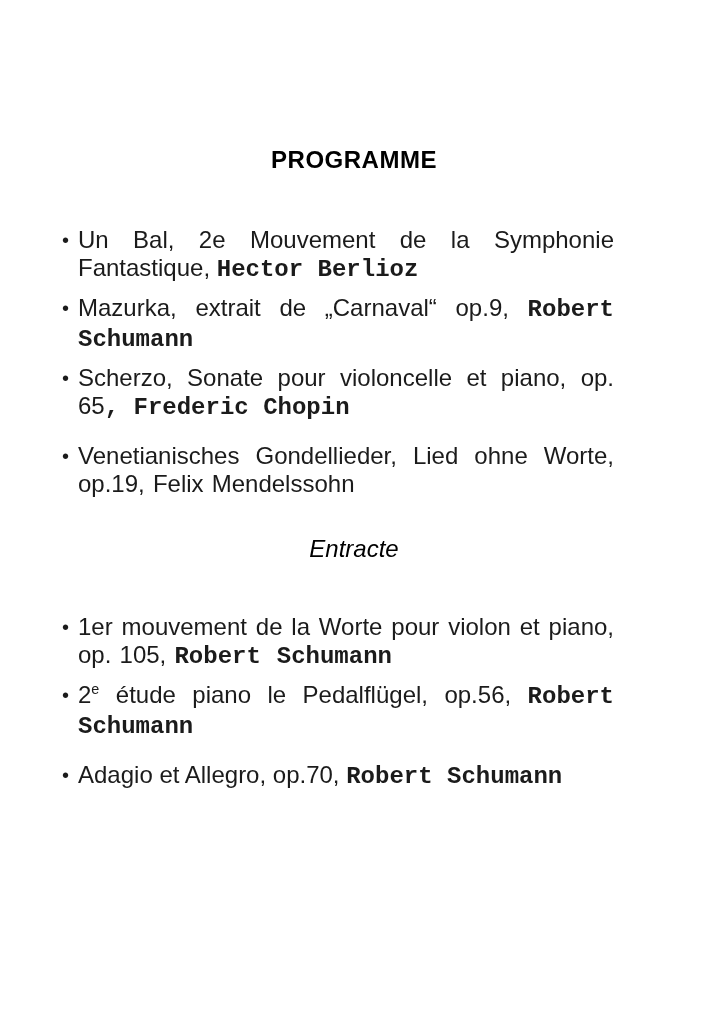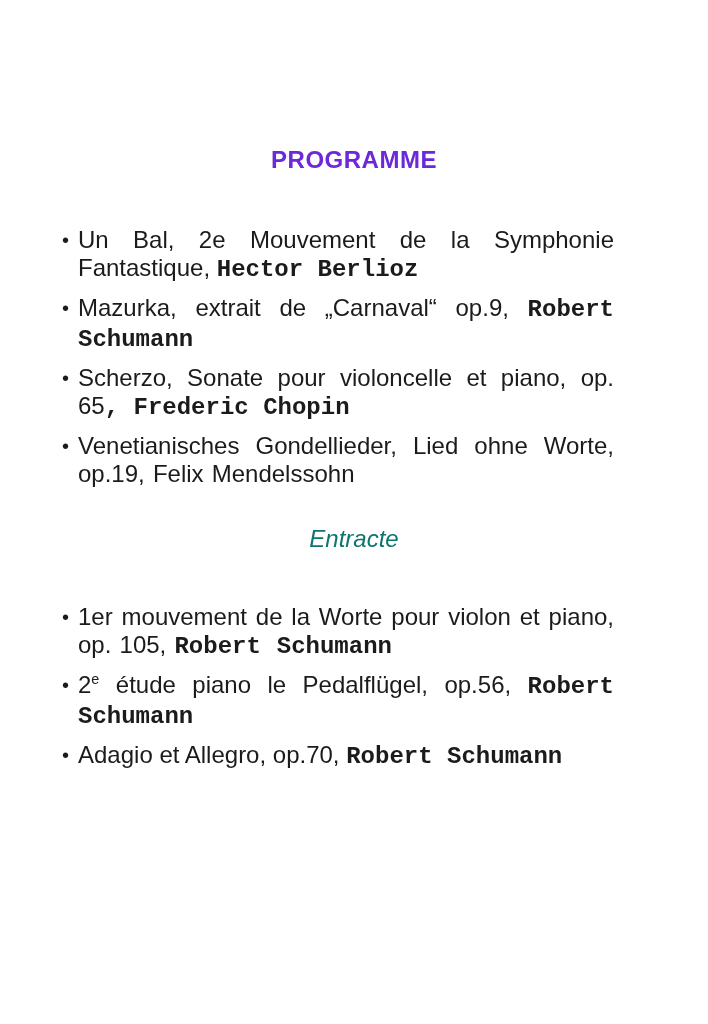--- a/index.html
+++ b/index.html
@@ -13,63 +13,63 @@
     overflow: hidden;
   }
   .title {
     margin: 0;
     padding-top: 145px;
     text-align: center;
     font-size: 24px;
     line-height: 30px;
     font-weight: 700;
     letter-spacing: 0.5px;
-    color: #6d28d9;
+    color: #000000;
   }
   ul.plist {
     list-style: none;
     margin: 0;
     padding: 0;
     margin-left: 62px;
     width: 552px; 
   }
   ul.plist.first { margin-top: 51px; }
   ul.plist.second { margin-top: 49px; }
   ul.plist li {
     position: relative;
     padding-left: 16px;
     width: 536px;
     font-size: 24px;
     line-height: 28px;
     text-align: justify;
     margin-bottom: 10px;
     color: #1b1b1b;
   }
-  ul.plist li:last-child { margin-bottom: 0; }
+  ul.plist li:last-child { margin-bottom: 0; margin-top: 20px; }
   ul.plist li::before {
     content: "\2022";
     position: absolute;
     left: 0;
     top: 0;
     font-size: 20px;
     line-height: 28px;
     color: #1b1b1b;
   }
   
   ul.plist.first li:nth-child(4) { word-spacing: 1.5px; }
   ul.plist.second li:nth-child(1) { word-spacing: 1.5px; }
   .b { font-weight: 700; font-family: Liberation Mono, monospace; }
   sup { font-size: 60%; line-height: 0; vertical-align: super; }
   .entracte {
     margin-top: 36px;
     text-align: center;
     font-size: 24px;
     line-height: 30px;
     font-style: italic;
-    color: #0f766e;
+    color: #000000;
   }
 </style>
 </head>
 <body>
 
 <div class="page">
   <h1 class="title">PROGRAMME</h1>
 
   <ul class="plist first">
       <li><span>Un Bal, 2e Mouvement de la Symphonie Fantastique, </span><span class="b">Hector Berlioz</span></li>

